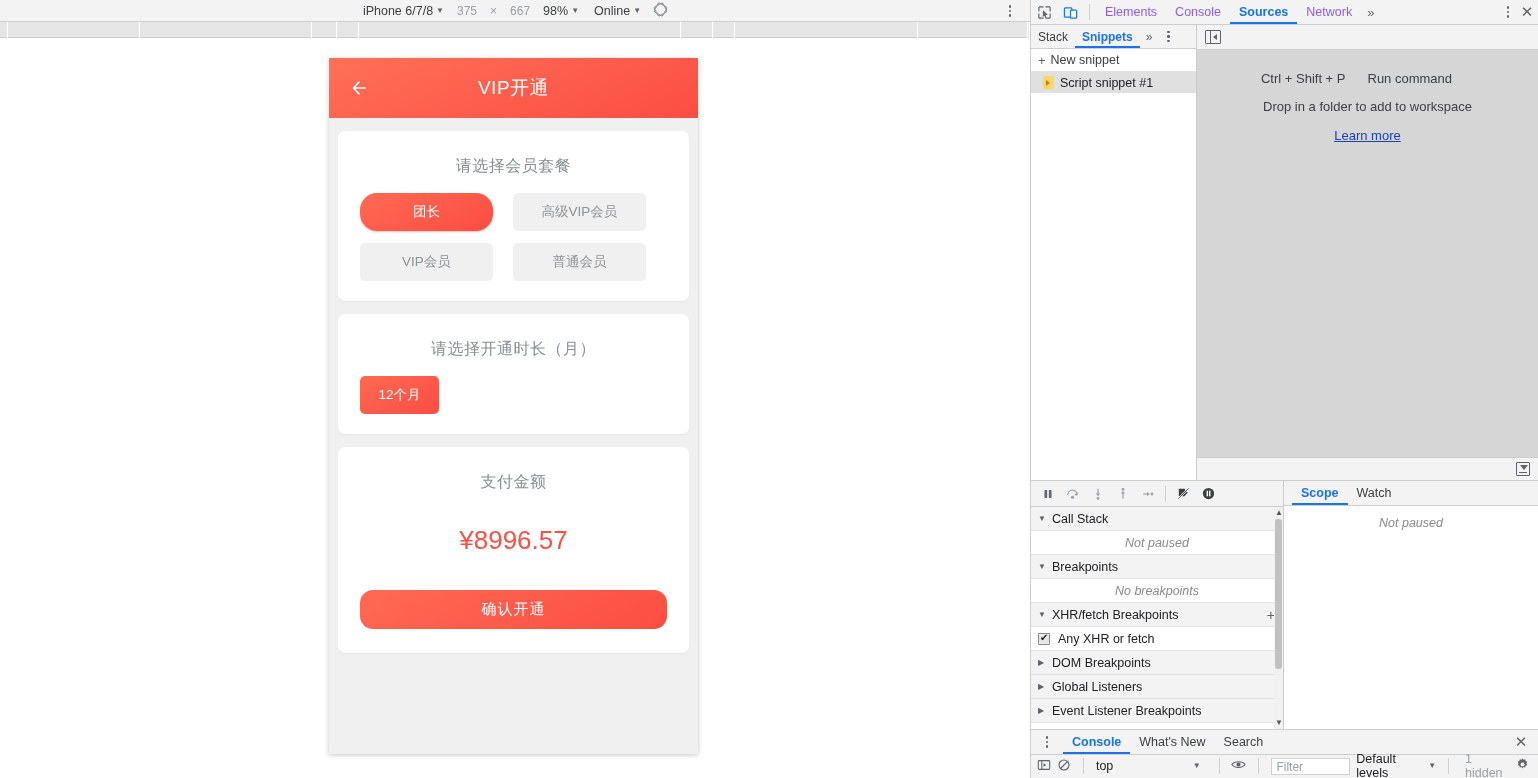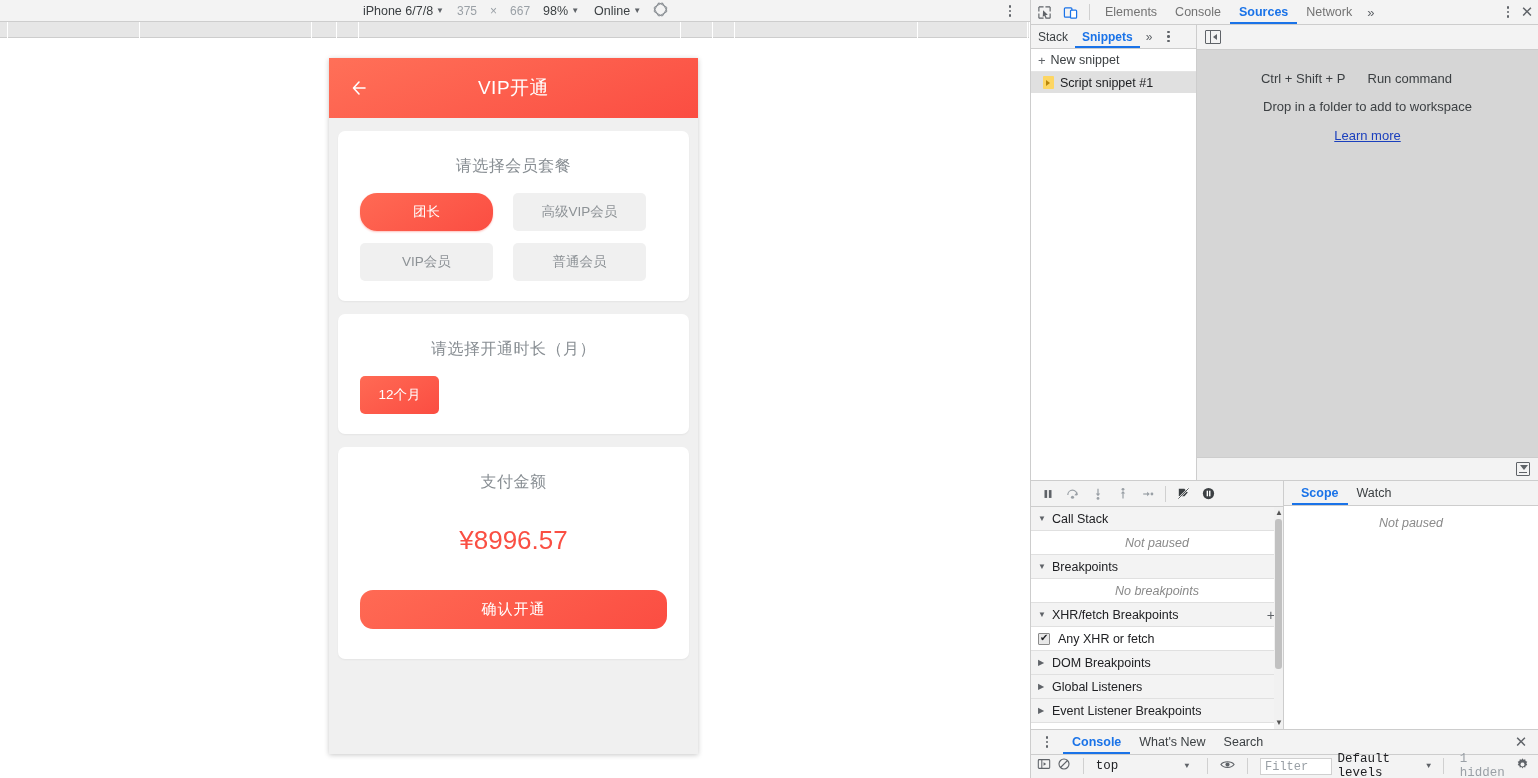--- a/index.html
+++ b/index.html
@@ -68,38 +68,38 @@
     background:linear-gradient(150deg,#ff6a54 0%,#fb4d42 100%); color:#fff;
     box-shadow:0 1px 2px rgba(251,77,66,.35);
     border-radius:17px;
   }
   .dur-row { display:flex; }
   .dur-btn {
     width:79px; height:38px; border-radius:5px; font-size:13.5px; border:none;
     background:linear-gradient(150deg,#ff6a54 0%,#fb4d42 100%); color:#fff;
     font-family:inherit; cursor:pointer;
   }
-  .pay-card { padding-bottom:30px; }
+  .pay-card { padding-bottom:24px; }
   .pay-amount { text-align:center; color:#fa4f43; font-size:26px; padding:16px 0 34px 0; }
   .confirm-btn {
     display:block; width:100%; height:39px; border:none; border-radius:13px;
     background:linear-gradient(150deg,#ff6a54 0%,#fb4d42 100%); color:#fff;
     font-size:15px; font-family:inherit; cursor:pointer; letter-spacing:1px;
   }
 
   
   .devtools { width:508px; height:778px; background:#f3f3f3;
               border-left:1px solid #cdcdcd; display:flex; flex-direction:column; }
 
   .dev-tabbar { height:25px; background:#f3f3f3; border-bottom:1px solid #cdcdcd;
                 display:flex; align-items:center; position:relative; }
   .ic-btn { width:26px; height:24px; display:flex; align-items:center; justify-content:center; cursor:pointer; }
   .inspect-ico svg, .device-ico svg { display:block; }
   .vsep { width:1px; height:16px; background:#d0d0d0; margin:0 6px; }
-  .tab { padding:0 9px; height:24px; line-height:25px; font-size:12.5px; color:#737373;
+  .tab { padding:0 9px; height:24px; line-height:25px; font-size:12.5px; color:#8b5cf6;
          cursor:pointer; white-space:nowrap; }
   .tab.active { border-bottom:2px solid #1a73e8; color:#1a73e8; font-weight:bold; }
   .chev { font-size:13px; color:#5f6368; padding:0 6px; cursor:pointer; }
   .right-tools { margin-left:auto; display:flex; align-items:center; }
   .kebab { width:16px; height:16px; display:flex; flex-direction:column; align-items:center;
            justify-content:center; gap:2px; cursor:pointer; }
   .kebab b { width:2.5px; height:2.5px; border-radius:50%; background:#5f6368; }
   .xclose { width:22px; height:22px; display:flex; align-items:center; justify-content:center;
             font-size:15px; color:#5f6368; cursor:pointer; }
 
@@ -181,21 +181,21 @@
   .scope-tab { padding:0 9px; height:24px; line-height:25px; font-size:12.5px; color:#3c4043; cursor:pointer; }
   .scope-tab.active { border-bottom:2px solid #1a73e8; color:#1a73e8; font-weight:bold; }
   .scope-body { flex:1; display:flex; justify-content:center; padding-top:10px;
                 font-size:12.5px; color:#8a8a8a; font-style:italic; }
 
   .console-drawer { height:48px; border-top:1px solid #cdcdcd; background:#f3f3f3;
                     display:flex; flex-direction:column; }
   .drawer-tabbar { height:25px; display:flex; align-items:center; border-bottom:1px solid #cdcdcd; }
   .drawer-tab { padding:0 9px; height:24px; line-height:25px; font-size:12.5px; color:#3c4043; cursor:pointer; }
   .drawer-tab.active { border-bottom:2px solid #1a73e8; color:#1a73e8; font-weight:bold; }
-  .console-toolbar { height:22px; display:flex; align-items:center; gap:6px; padding-left:6px;font-family:Liberation Mono, monospace; }
+  .console-toolbar { height:22px; display:flex; align-items:center; gap:6px; padding-left:6px; }
   .ctx-select { display:flex; align-items:center; font-size:12.5px; color:#202124;
                 width:120px; justify-content:space-between; padding-right:6px; cursor:pointer; }
   .filter-input { width:85px; height:17px; border:1px solid #d0d0d0; background:#fff;
                   font-size:12px; color:#9aa0a6; padding:0 4px; font-family:inherit;
                   line-height:17px; }
   .lvl-select { display:flex; align-items:center; gap:4px; font-size:12.5px; color:#202124; cursor:pointer; }
   .hidden-count { font-size:12.5px; color:#9aa0a6; margin-left:4px; }
   .gear { margin-left:auto; margin-right:8px; cursor:pointer; }
   .no-drag { user-select:none; }
 </style>

